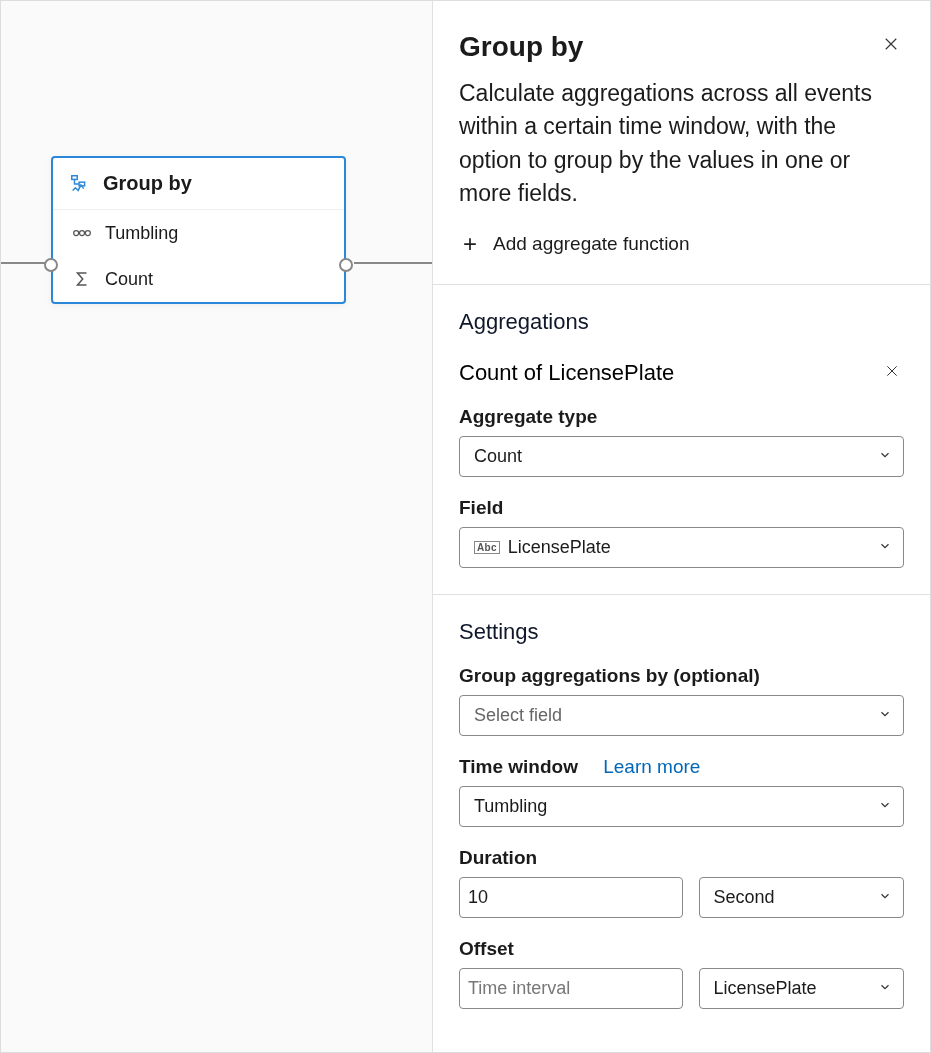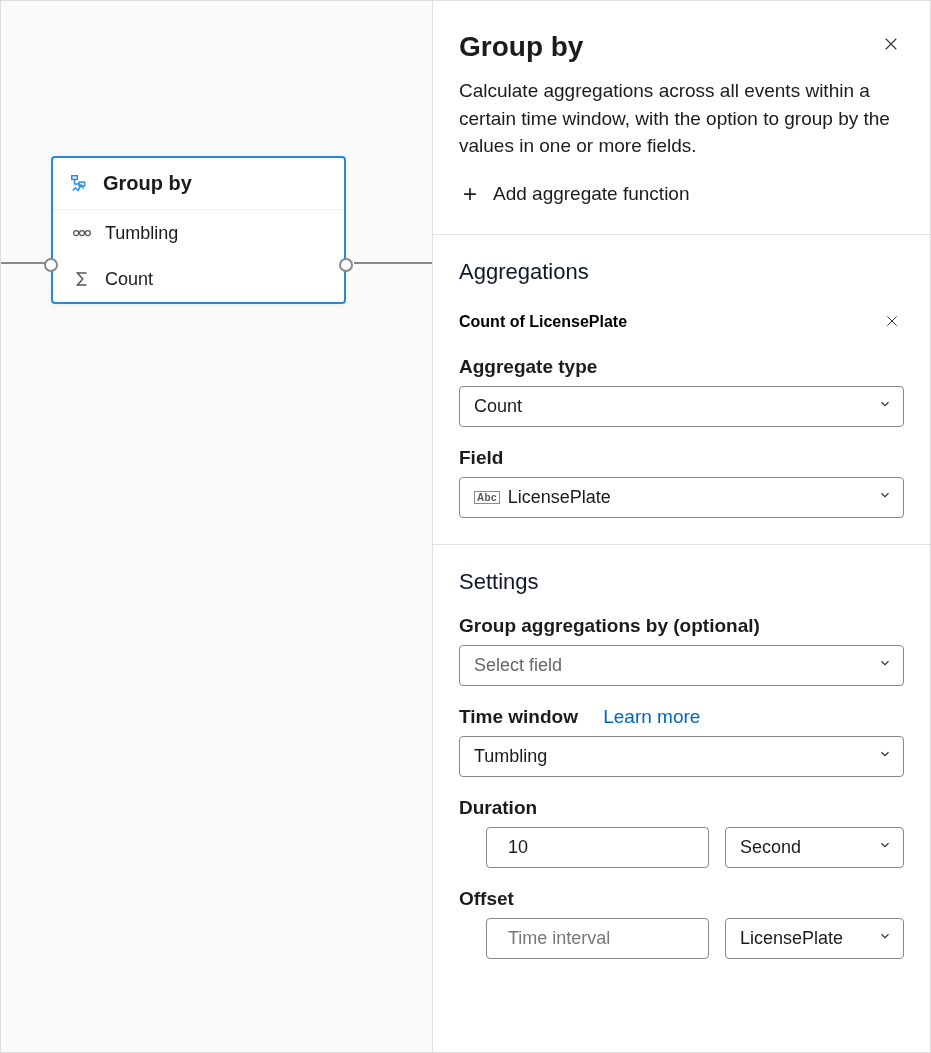--- a/index.html
+++ b/index.html
@@ -20,49 +20,49 @@
   .port.left { left:-9px; top:100px; }
   .port.right { right:-9px; top:100px; }
   .edge-left { position:absolute; height:2px; background:#888; width:50px; left:0; top:261px; }
   .edge-right { position:absolute; height:2px; background:#888; width:80px; left:353px; top:261px; }
 
   .panel { width: 498px; background:#fff; border-left:1px solid #e0e0e0; padding: 30px 26px 20px 26px; overflow:hidden; }
   .panel-header { display:flex; justify-content:space-between; align-items:flex-start; }
   .panel-header h1 { font-size: 28px; font-weight:700; color:#1b1b1b;}
   .close-btn { background:none; border:none; cursor:pointer; padding:4px;}
   .close-btn svg { width:18px; height:18px; stroke:#333; stroke-width:1.5; }
-  .panel-desc { margin-top: 14px; font-size: 19px; color:#1b1b1b; line-height:1.45;}
+  .panel-desc { margin-top: 14px; font-size: 23px; color:#1b1b1b; line-height:1.45;}
   .add-link { display:flex; align-items:center; gap:12px; margin-top:20px; cursor:pointer; font-size:19px; color:#1b1b1b;}
   .add-link .plus { font-size:24px; width:22px; text-align:center; color:#1b1b1b;}
 
   .hr { height:1px; background:#e0e0e0; margin: 26px -26px 24px -26px; }
 
   .sec-title { font-size: 22px; font-weight:400; color:#0f172a;}
   .agg-row { display:flex; justify-content:space-between; align-items:center; margin-top:24px; }
-  .agg-row .name { font-size:16px; font-weight:700; }
+  .agg-row .name { font-size:22px; font-weight:400; }
   .remove-btn { background:none; border:none; cursor:pointer; padding:4px;}
   .remove-btn svg { width:16px; height:16px; stroke:#333; stroke-width:1.5; }
 
   .field-label { font-size:19px; font-weight:600; color:#1b1b1b; margin-top:20px; margin-bottom:8px;}
   .field-label .link { color:#0067b8; font-weight:400; margin-left:20px; cursor:pointer;}
   .select { position:relative; }
   .select-box {
     width:100%; border:1px solid #888; border-radius:4px;
     padding: 9px 36px 9px 14px; font-size:18px; color:#1b1b1b; background:#fff; cursor:pointer;
     display:flex; align-items:center; gap:8px;
   }
   .select-box.placeholder { color:#666;align-items:center; }
   .select .chev { position:absolute; right:12px; top:50%; transform:translateY(-50%); pointer-events:none;}
   .select .chev svg { width:14px; height:14px; stroke:#333; stroke-width:2; fill:none;}
 
   .abc-badge { font-size:10px; border:1px solid #888; padding:0 2px; border-radius:0; color:#555; font-weight:600; letter-spacing:0.3px;}
 
   .row2 { display:flex; gap:16px; }
   .row2 > * { flex:1; }
-  .text-input { width:100%; border:1px solid #888; border-radius:4px; padding:9px 21px; font-size:18px; color:#1b1b1b;margin-left:27px; }
+  .text-input { width:100%; border:1px solid #888; border-radius:4px; padding:9px 8px; font-size:18px; color:#1b1b1b; }
   .text-input::placeholder { color:#777; }
 </style>
 </head>
 <body>
 
 <div class="canvas">
   <div class="edge-left"></div>
   <div class="edge-right"></div>
 
   <div class="node">

